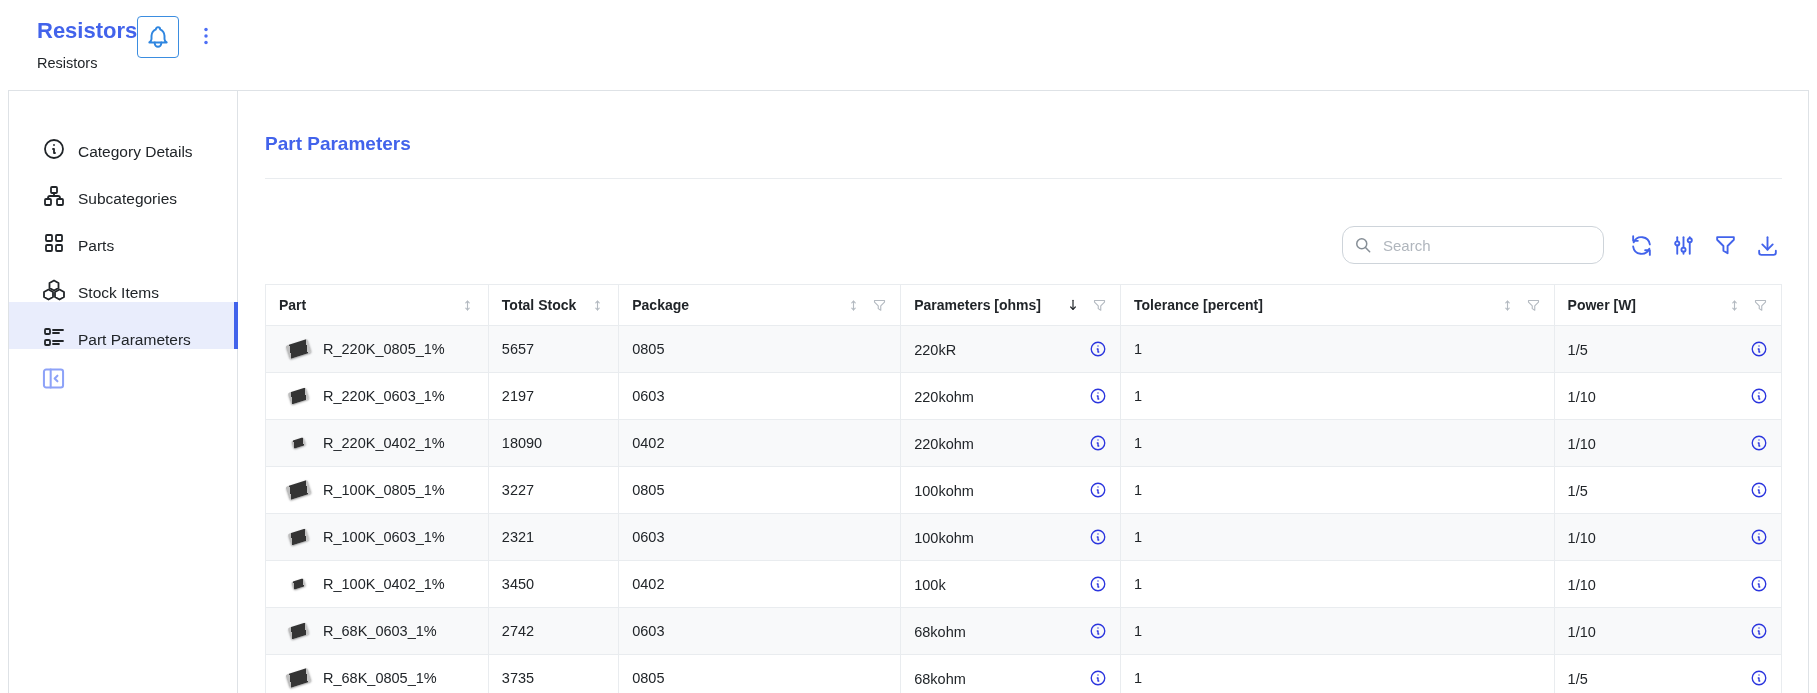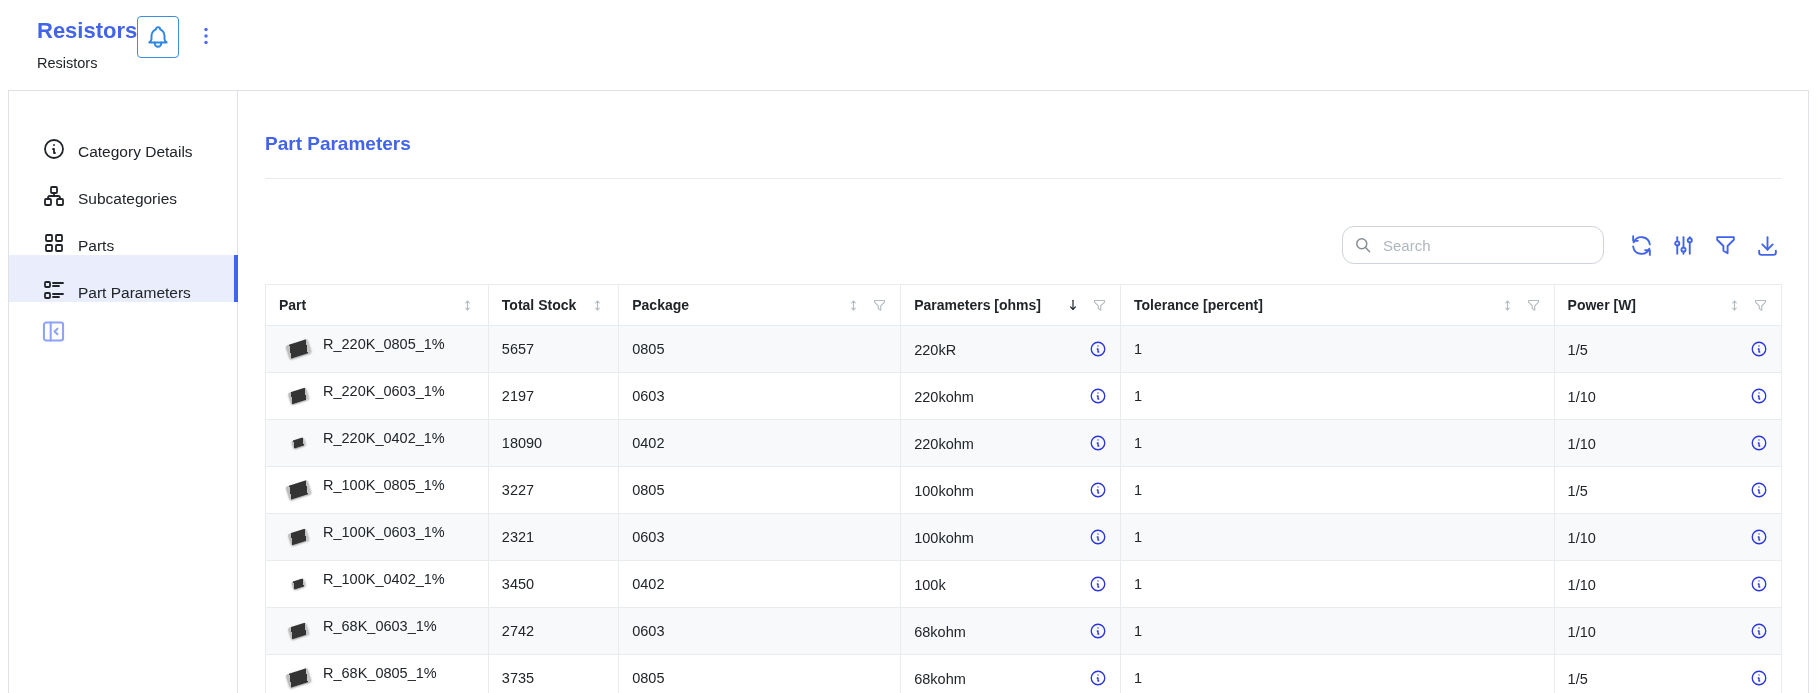--- a/index.html
+++ b/index.html
@@ -47,21 +47,21 @@
   .datatable th{height:40px;font-size:14px;font-weight:700;background:#fff;}
   .datatable td{height:46px;font-size:14.5px;font-weight:400;}
   .datatable tbody tr:nth-child(odd) td{background:#f8f9fa;}
   .th-inner{display:flex;align-items:center;justify-content:space-between;gap:6px;}
   .th-icons{display:flex;align-items:center;gap:11px;flex-shrink:0;}
   .sort-ic{color:#b4bac1;display:inline-flex;cursor:pointer;}
   .sort-ic.active{color:#212529;}
   .filter-ic{color:#b4bac1;display:inline-flex;cursor:pointer;}
 
   .cellflex{display:flex;align-items:flex-end;justify-content:space-between;}
-  .part-cell{display:flex;align-items:flex-start;gap:11px;padding-left:5px;}
+  .part-cell{display:flex;align-items:center;gap:11px;padding-left:5px;}
   .thumb{width:28px;height:26px;display:flex;align-items:center;justify-content:center;flex-shrink:0;}
   .chip{display:inline-block;border-radius:2px;transform:rotate(-18deg);
     background:linear-gradient(100deg,#bdbdbd 0 16%,#343434 16% 84%,#c4c4c4 84%);
     box-shadow:0 1px 2px rgba(0,0,0,.35);}
   .chip.s0805{width:23px;height:14px;}
   .chip.s0603{width:19px;height:12px;}
   .chip.s0402{width:13px;height:8px;}
   .info-circle{color:#2b35de;display:inline-flex;cursor:pointer;flex-shrink:0;}
 </style>
 </head>
@@ -122,20 +122,31 @@
         <div class="nav-item">
     <span class="nav-icon">
             <svg width="24" height="24" viewBox="0 0 24 24" fill="none" stroke="currentColor" stroke-width="1.8" stroke-linecap="round" stroke-linejoin="round">
               <rect x="4" y="4" width="6" height="6" rx="1"></rect>
               <rect x="14" y="4" width="6" height="6" rx="1"></rect>
               <rect x="4" y="14" width="6" height="6" rx="1"></rect>
               <rect x="14" y="14" width="6" height="6" rx="1"></rect>
             </svg>
           </span>
     <span class="nav-label">Parts</span>
+
+  </div>
+        <div class="nav-item">
+    <span class="nav-icon">
+            <svg width="24" height="24" viewBox="0 0 24 24" fill="none" stroke="currentColor" stroke-width="1.8" stroke-linecap="round" stroke-linejoin="round">
+              <path d="M12 2.5l4.5 2.5v5L12 12.5 7.5 10V5z"></path>
+              <path d="M6.5 11.5L11 14v5l-4.5 2.5L2 19v-5z"></path>
+              <path d="M17.5 11.5L22 14v5l-4.5 2.5L13 19v-5z"></path>
+            </svg>
+          </span>
+    <span class="nav-label">Stock Items</span>
 
   </div>
         <div class="nav-item selected">
     <span class="nav-icon">
             <svg width="24" height="24" viewBox="0 0 24 24" fill="none" stroke="currentColor" stroke-width="1.8" stroke-linecap="round" stroke-linejoin="round">
               <rect x="3" y="4" width="5" height="5" rx="1"></rect>
               <rect x="3" y="15" width="5" height="5" rx="1"></rect>
               <path d="M11 5h10"></path>
               <path d="M11 8h6"></path>
               <path d="M11 16h10"></path>

